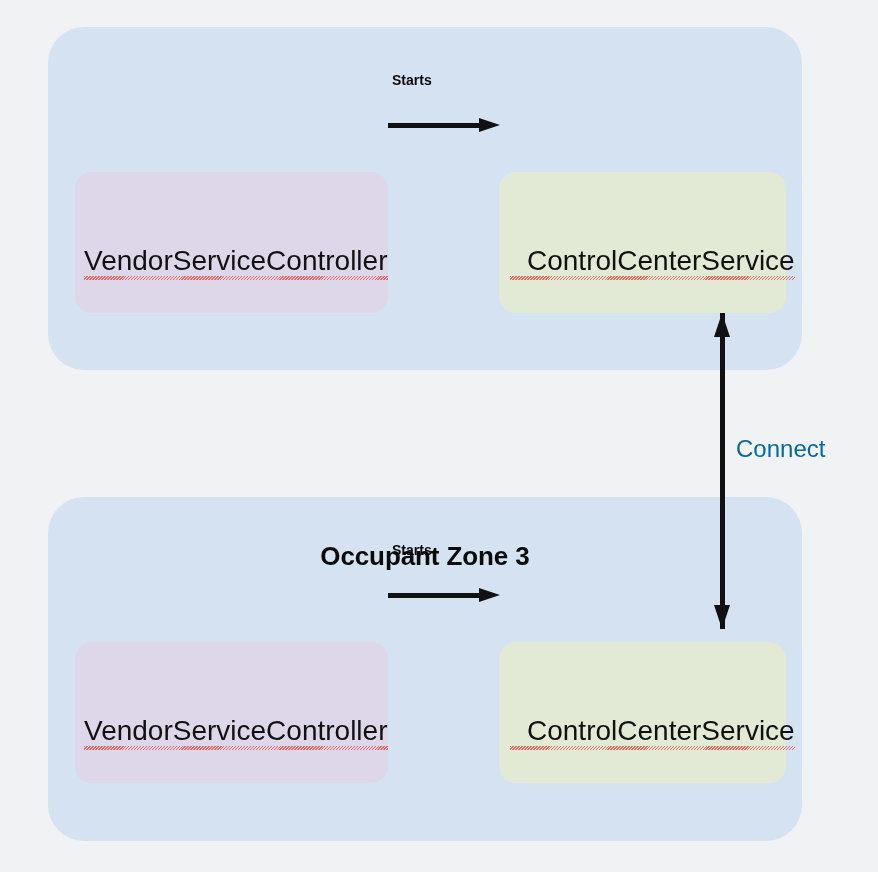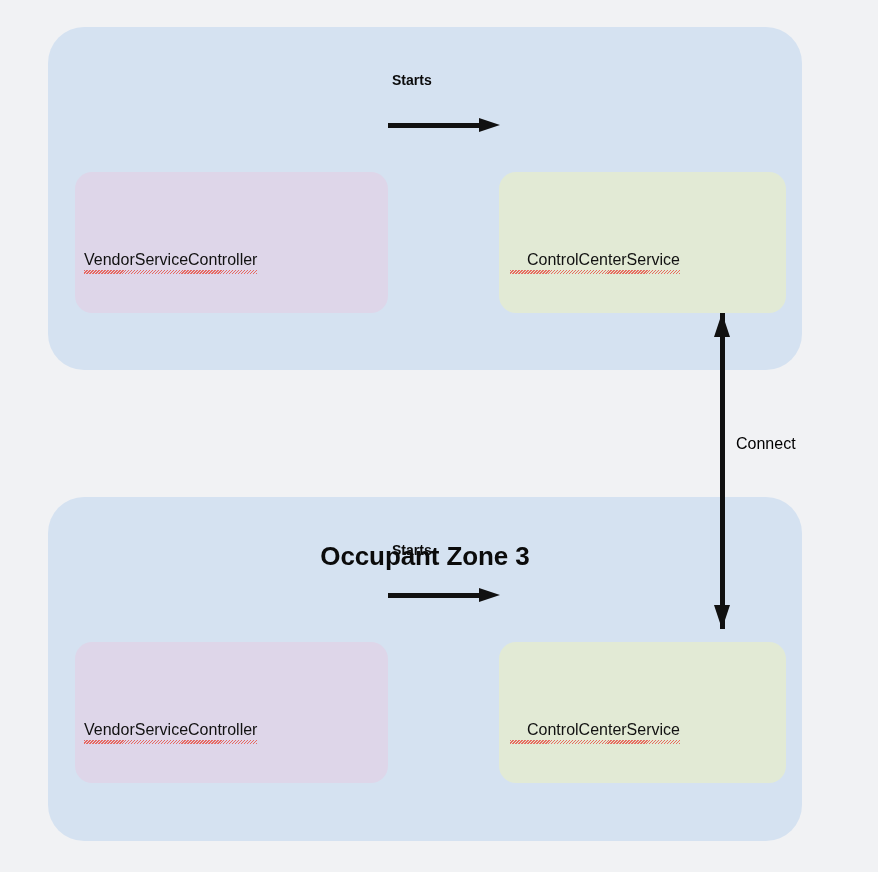--- a/index.html
+++ b/index.html
@@ -58,21 +58,21 @@
     left: 27px;
     width: 313px;
     background: #ded6e9;
   }
   .node-control {
     left: 451px;
     width: 287px;
     background: #e2ead5;
   }
   .node-label {
-    font-size: 16px;
+    font-size: 28px;
     color: #111111;
     white-space: nowrap;
     position: relative;
     padding-left: 9px;
     line-height: 1.05;
     margin-top: 36px;
   }
   .node-control .node-label { padding-left: 28px; }
 
   
@@ -162,22 +162,22 @@
     width: 0;
     height: 0;
     border-left: 8.5px solid transparent;
     border-right: 8.5px solid transparent;
     border-top: 24px solid #111111;
   }
   #connect-label {
     position: absolute;
     left: 736px;
     top: 435px;
-    font-size: 16px;
-    color: #000000;
+    font-size: 24px;
+    color: #0369a1;
     white-space: nowrap;
   }
 </style>
 </head>
 <body>
 
 <div id="canvas">
 
   <div class="zone" id="zone-1">
 

